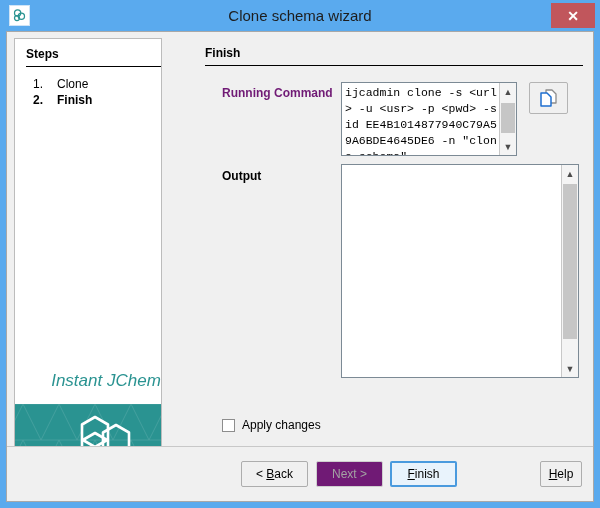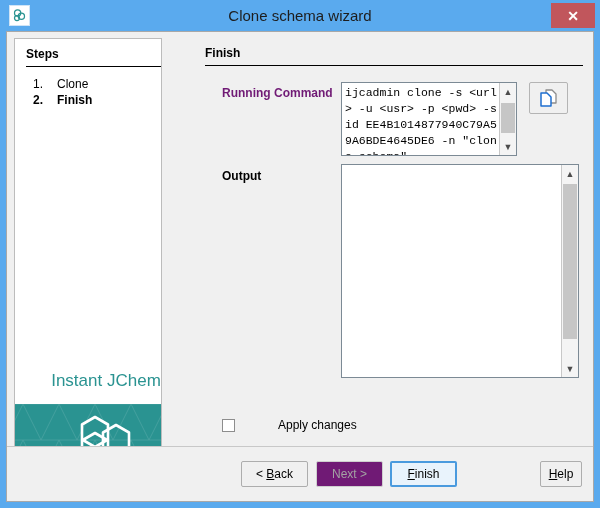--- a/index.html
+++ b/index.html
@@ -131,20 +131,21 @@
   }
 
   .brand-text {
     position: absolute;
     left: 0; top: 332px;
     width: 182px;
     text-align: center;
     font-size: 17px;
     color: #2a9391;
     font-family: "Liberation Sans", sans-serif;
+    font-style: italic;
   }
   .brand-panel {
     position: absolute;
     left: 0; top: 365px;
     width: 182px;
     height: 72px;
     background: #2a9391;
     overflow: hidden;
   }
   .brand-panel svg.pattern {
@@ -285,21 +286,20 @@
     cursor: pointer;
   }
 
   
   .chk-wrap {
     position: absolute;
     left: 23px; top: 386px;
     display: flex;
     align-items: flex-end;
     cursor: pointer;
-    gap: 36px;
   }
   .chk-box {
     width: 13px; height: 13px;
     border: 1px solid #8d8d8d;
     background: #ffffff;
     box-sizing: border-box;
   }
   .chk-label {
     margin-left: 7px;
     font-size: 12px;

